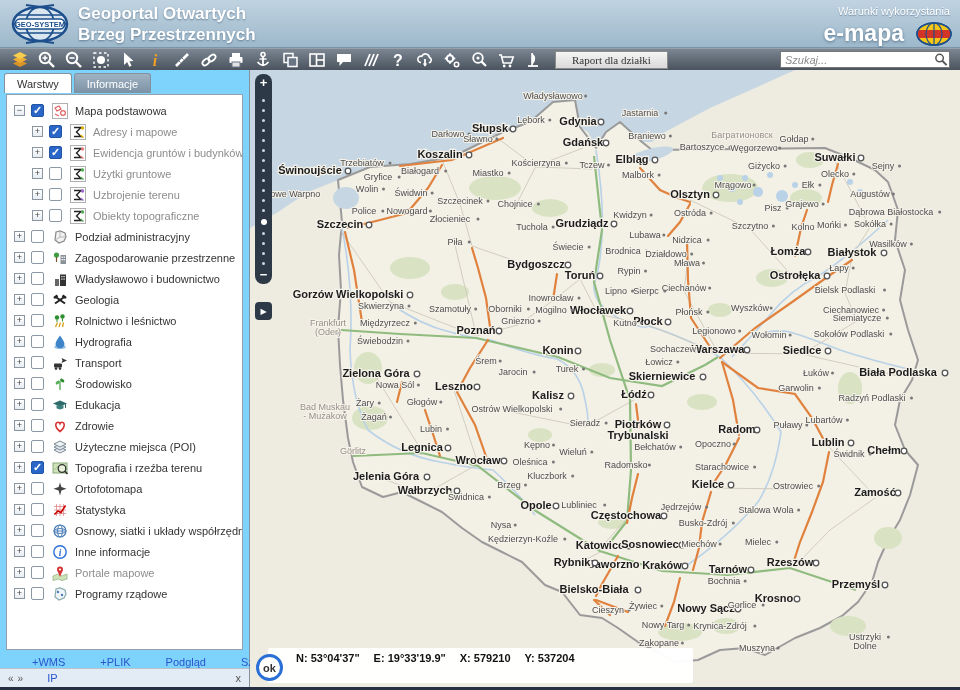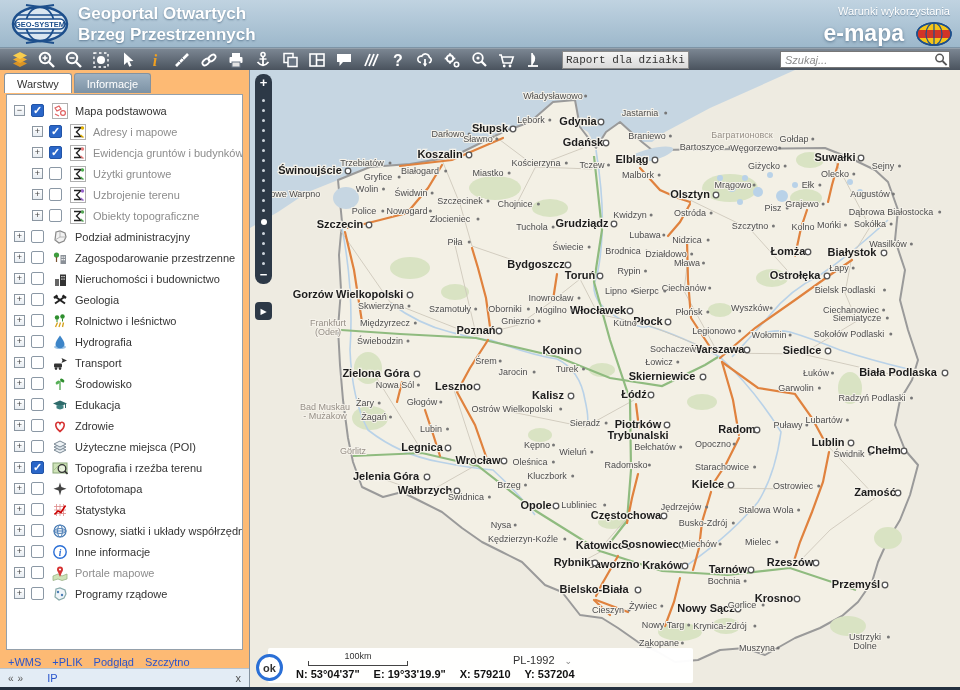--- a/index.html
+++ b/index.html
@@ -15,51 +15,51 @@
   .terms { position:absolute; right:10px; top:5px; color:#fff; font-size:11px;
     text-shadow:0 1px 1px rgba(20,50,80,.4); text-decoration:none; cursor:pointer; }
   .brand { position:absolute; right:8px; top:20px; display:flex; align-items:center; gap:12px;text-align:right; }
   .brand-text { color:#fff; font-size:23px; font-weight:bold; text-shadow:0 1px 3px rgba(20,50,80,.5); }
 
   
   .toolbar { position:absolute; left:0; top:48px; width:960px; height:22px;
     background:linear-gradient(#7b8692,#4a535e); border-top:1px solid #95a0ab;
     display:flex; align-items:center; padding:0 6px; }
   .tbtn { width:27px; height:22px; display:flex; align-items:center; justify-content:center; cursor:pointer; }
-  .report-btn { margin-left:16px; font-family:Liberation Mono, monospace; font-size:11px; color:#333;
-    background:linear-gradient(#f5f5f5,#d9d9d9); border:1px solid #8a8a8a; padding:2px 3px; cursor:pointer; }
+  .report-btn { margin-left:9px; font-family:Liberation Serif, serif; font-size:11px; color:#333;
+    background:linear-gradient(#f5f5f5,#d9d9d9); border:1px solid #8a8a8a; padding:2px 16px; cursor:pointer; }
   .search-wrap { margin-left:auto; margin-right:4px; width:170px; height:17px; background:#fff;
     border:1px solid #777; display:flex; align-items:center; }
   .search-wrap input { flex:1; border:none; outline:none; font-size:11px; padding:0 4px;
     font-family:"Liberation Sans",sans-serif; }
   .search-wrap input::placeholder { font-style:italic; color:#8a8a8a; }
   .search-ic { width:16px; height:15px; flex:0 0 16px; }
 
   
   .sidebar { position:absolute; left:0; top:70px; width:250px; bottom:0;
-    background:#fdba74; border-right:1px solid #84929f; }
+    background:#7dd3fc; border-right:1px solid #84929f; }
   .tabs { position:absolute; left:4px; top:3px; display:flex; gap:2px; z-index:2; }
   .tab { font-size:11px; padding:4px 12px 3px; border:1px solid #84929f; border-bottom:none;
     border-radius:3px 3px 0 0; cursor:pointer; }
   .tab.active { background:#fff; color:#333; position:relative; }
   .tab.inactive { background:linear-gradient(#9fb2c2,#7c92a5); color:#fff; }
   .tree-box { position:absolute; left:6px; right:6px; top:24px; bottom:40px; background:#fff;
     border:1px solid #94a0ab; overflow:hidden; padding-top:5px; }
   .trow { height:21px; display:flex; align-items:center; font-size:11px; color:#333; white-space:nowrap; cursor:pointer; }
   .trow.gray .lbl { color:#8d8d8d; }
   .exp { width:11px; height:11px; flex:0 0 11px; border:1px solid #8b96a1; background:linear-gradient(#fff,#e8edf2);
     font-size:9px; line-height:8px; text-align:center; color:#444; cursor:pointer; }
   .cb { width:13px; height:13px; flex:0 0 13px; border:1px solid #8b98a5; background:#fff; margin-left:6px;
     border-radius:2px; position:relative; cursor:pointer; }
   .cb.on { background:#2a66c8; border-color:#2254a6; }
   .cb.on::after { content:"✓"; position:absolute; left:1px; top:-1px; color:#fff; font-size:11px; font-weight:bold; }
   .ticon { width:20px; height:16px; flex:0 0 20px; margin-left:6px; display:flex; align-items:center; justify-content:center; }
   .lbl { padding-left:5px; }
   .side-links { position:absolute; left:8px; bottom:22px; font-size:11px; }
-  .side-links span { color:#2a55cc; margin-right:11px; cursor:pointer; }
+  .side-links span { color:#2a55cc; margin-right:11px; cursor:pointer;margin-left:24px; }
   .side-bottom { position:absolute; left:0; right:0; bottom:3px; height:19px; background:#e3ecf5;
     border-top:1px solid #b7c3ce; display:flex; align-items:center; padding:0 8px; font-size:11px; }
   .pg { color:#555; cursor:pointer; margin-right:4px; font-size:10px; }
   .ip-link { color:#2a55cc; margin-left:20px; cursor:pointer; }
   .close-x { margin-left:auto; color:#555; cursor:pointer; }
 
   
   .map-area { position:absolute; left:250px; top:70px; right:0; bottom:0; overflow:hidden; background:#eeebe1; }
   .map-area svg.basemap { position:absolute; left:0; top:0; }
   .city-sm { font-size:9px; fill:#4d4d4d; paint-order:stroke; stroke:#f5f2ea; stroke-width:2px; }
@@ -386,21 +386,21 @@
         <span class="ticon">
           <svg width="16" height="16" viewBox="0 0 16 16">
             <rect x="3" y="8" width="4" height="7" fill="#666"></rect>
             <rect x="8" y="3.5" width="6" height="11.5" fill="#333"></rect>
             <rect x="9.3" y="5" width="1.2" height="1.2" fill="#fff"></rect>
             <rect x="11.5" y="5" width="1.2" height="1.2" fill="#fff"></rect>
             <rect x="9.3" y="7.5" width="1.2" height="1.2" fill="#fff"></rect>
             <rect x="11.5" y="7.5" width="1.2" height="1.2" fill="#fff"></rect>
           </svg>
         </span>
-        <span class="lbl">Nieruchomości i budownictwo</span>
+        <span class="lbl">Władysławowo i budownictwo</span>
       </div>
       <div class="trow">
         <span class="exp" style="margin-left:7px">+</span>
         <span class="cb"></span>
         <span class="ticon">
           <svg width="16" height="16" viewBox="0 0 16 16">
             <line x1="3" y1="4.5" x2="13" y2="11.5" stroke="#222" stroke-width="2"></line>
             <line x1="13" y1="4.5" x2="3" y2="11.5" stroke="#222" stroke-width="2"></line>
             <line x1="2" y1="6" x2="5.5" y2="3.5" stroke="#222" stroke-width="2.4"></line>
             <line x1="10.5" y1="3.5" x2="14" y2="6" stroke="#222" stroke-width="2.4"></line>
@@ -1069,29 +1069,20 @@
         <div class="zdot"></div>
         <div class="zdot"></div>
         <div class="zdot"></div>
       </div>
     <div class="zbtn">−</div>
   </div>
   <div class="collapse-btn">▶</div>
 
   <div class="ok-btn">ok</div>
   <div class="statusbox">
-    <div class="srow1">
-      <div class="scale">
-        <div>100km</div>
-        <div class="bar"></div>
-      </div>
-      <div class="crs">
-        <span>PL-1992</span><span class="chev">⌄</span>
-      </div>
-    </div>
     <div class="srow2">
       <span>N: 53°04'37"</span>
       <span>E: 19°33'19.9"</span>
       <span>X: 579210</span>
       <span>Y: 537204</span>
     </div>
   </div>
 </div>
 
 <div class="bottombar"></div>

